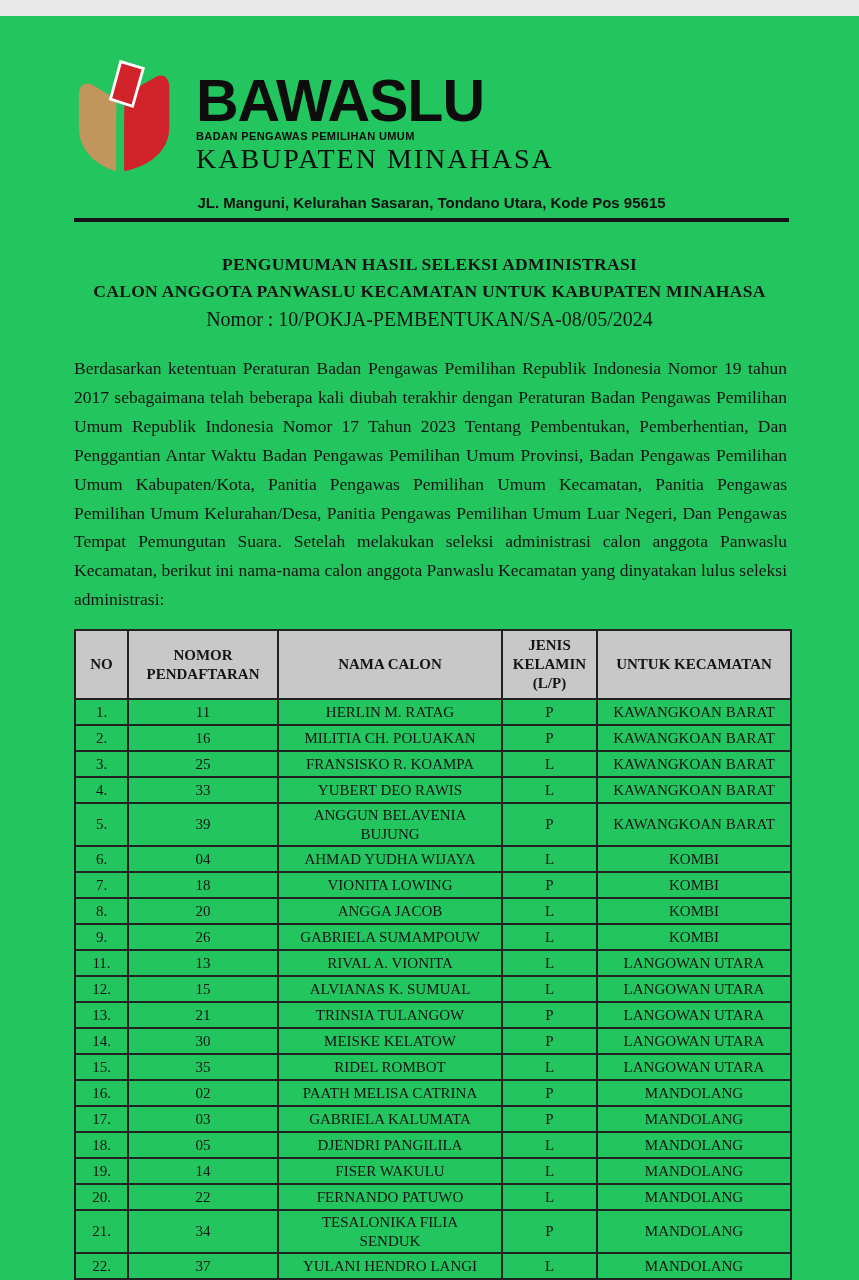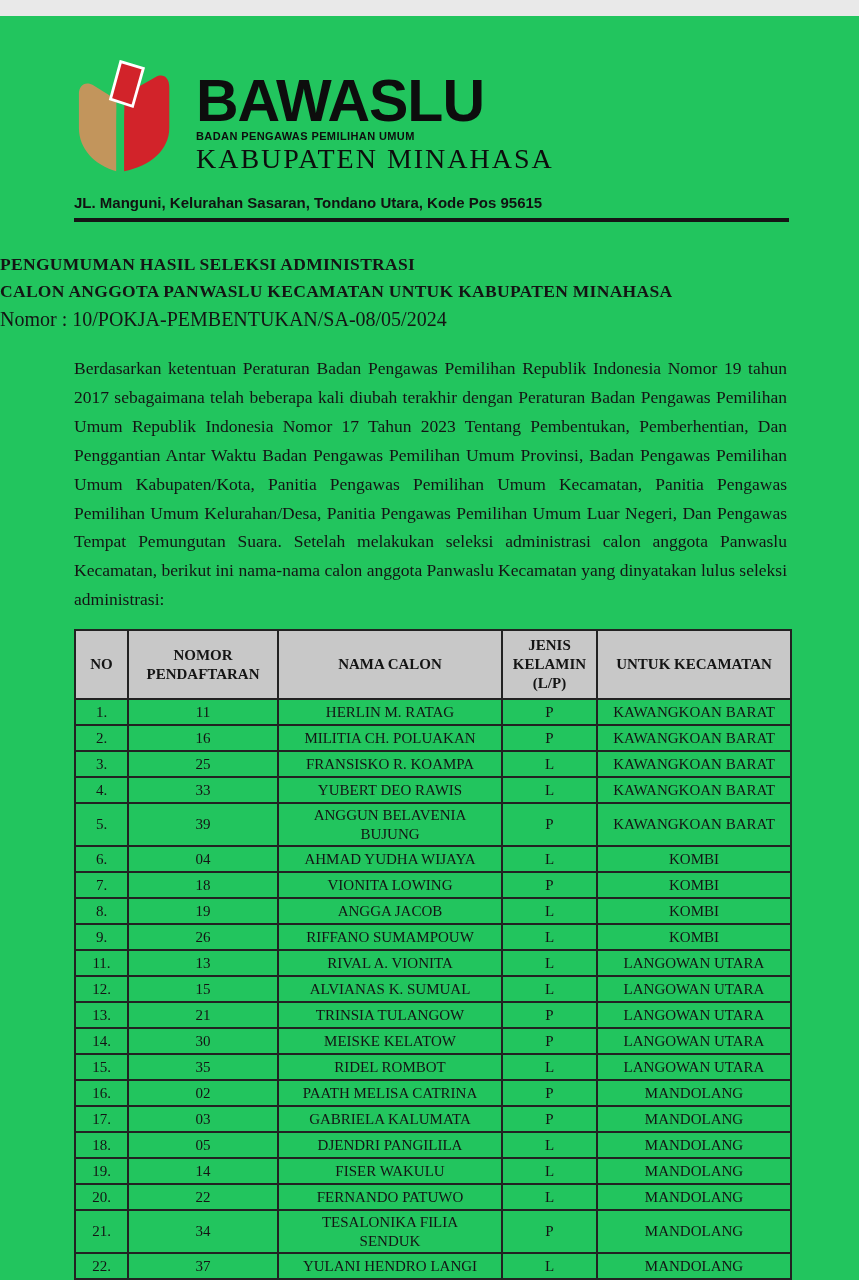--- a/index.html
+++ b/index.html
@@ -27,26 +27,26 @@
   .org-subtitle {
     font-family:"Liberation Sans", sans-serif;
     font-weight:bold; font-size:11px; letter-spacing:.4px;
     margin-top:5px; color:#0d0d0d;
   }
   .org-region {
     font-size:28px; letter-spacing:2px; margin-top:3px; color:#0d0d0d;text-align:right;
   }
   .address {
     font-family:"Liberation Sans", sans-serif;
-    font-weight:bold; font-size:15px; margin-top:12px; color:#111;
+    font-weight:bold; font-size:15px; margin-top:12px; color:#111;text-align:center;
   }
   .rule { height:4px; background:#151515; margin:7px 70px 0 74px; }
 
   
-  .title-block { margin-top:29px; line-height:27px; }
+  .title-block { text-align:center; margin-top:29px; line-height:27px; }
   .title-line { font-weight:bold; font-size:17.5px; letter-spacing:.3px; }
   .title-number { font-size:20px; margin-top:1px; }
 
   
   .body-paragraph {
     margin:21px 72px 0 74px;
     font-size:17.5px; line-height:28.9px;
     text-align:justify;
   }
 
@@ -173,29 +173,29 @@
         </tr>
         <tr>
           <td>7.</td>
           <td>18</td>
           <td>VIONITA LOWING</td>
           <td>P</td>
           <td>KOMBI</td>
         </tr>
         <tr>
           <td>8.</td>
-          <td>19</td>
+          <td>20</td>
           <td>ANGGA JACOB</td>
           <td>L</td>
           <td>KOMBI</td>
         </tr>
         <tr>
           <td>9.</td>
           <td>26</td>
-          <td>RIFFANO SUMAMPOUW</td>
+          <td>GABRIELA SUMAMPOUW</td>
           <td>L</td>
           <td>KOMBI</td>
         </tr>
         <tr>
           <td>11.</td>
           <td>13</td>
           <td>RIVAL A. VIONITA</td>
           <td>L</td>
           <td>LANGOWAN UTARA</td>
         </tr>

